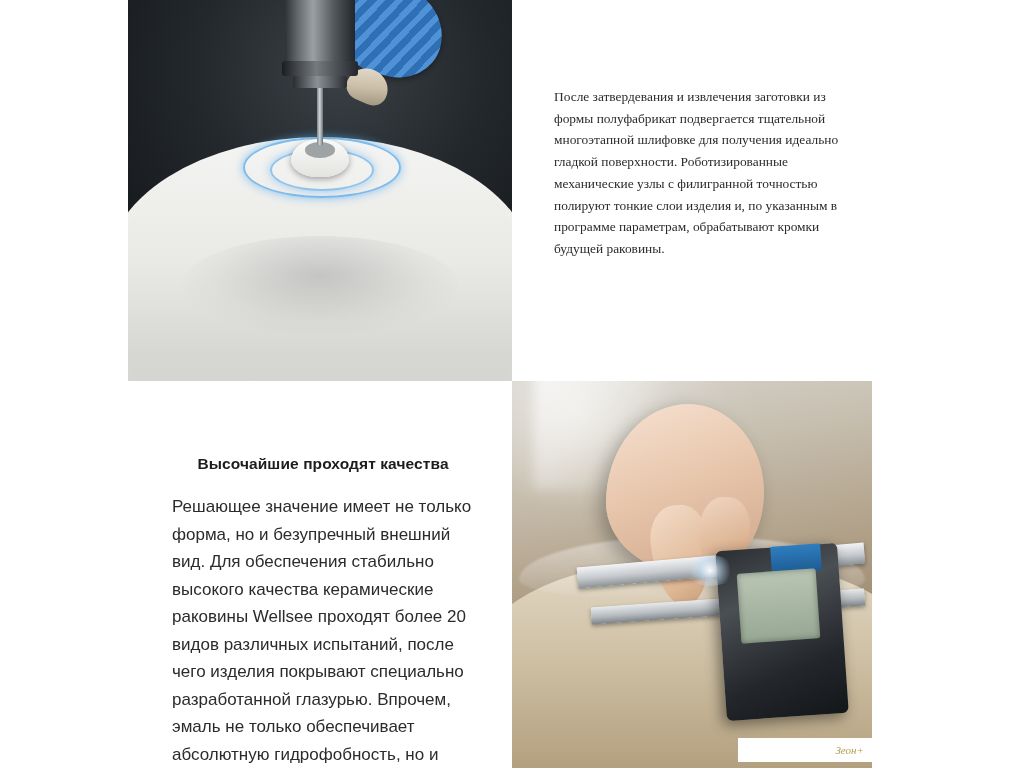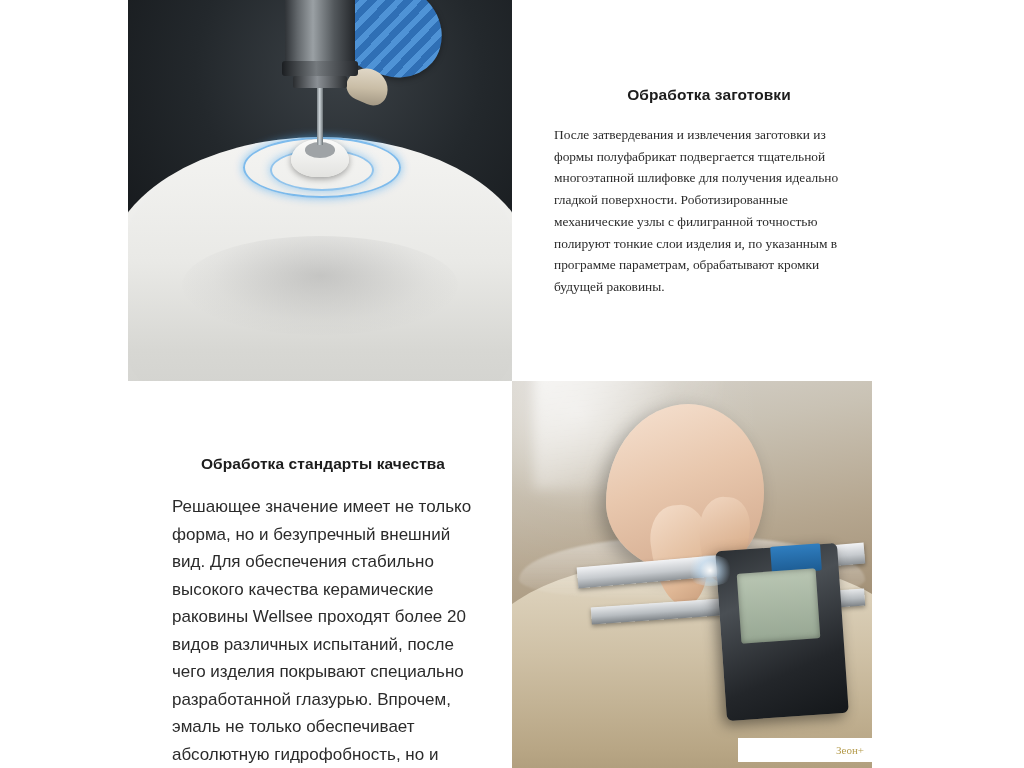--- a/index.html
+++ b/index.html
@@ -192,20 +192,21 @@
     line-height: 1.62;
     color: #2b2b2b;
     margin: 0;
   }
   .photo-caliper {
     position: relative;
     width: 360px;
     height: 387px;
     overflow: hidden;
     background: #6f5f4c;
+    font-style: italic;
   }
   .caliper-bg {
     position: absolute;
     inset: 0;
     background:
       radial-gradient(circle at 18% 8%, rgba(255,255,255,0.55) 0%, rgba(255,255,255,0.08) 22%, rgba(255,255,255,0) 40%),
       linear-gradient(170deg, #d6d2cb 0%, #c9c2b4 18%, #b5a68f 42%, #9d8a6f 68%, #7d6a51 100%);
   }
   
   .clay-body {
@@ -367,30 +368,29 @@
       <div class="plug-hole"></div>
       <div class="hose"></div>
       <div class="nozzle"></div>
       <div class="spindle"></div>
       <div class="spindle-collar"></div>
       <div class="spindle-collar2"></div>
       <div class="drill-bit"></div>
     </div>
 
     <div class="top-text">
-      <h2 class="block-title">Обработка заготовки</h2>
       <p class="block-body">После затвердевания и извлечения заготовки из формы полуфабрикат подвергается тщательной многоэтапной шлифовке для получения идеально гладкой поверхности. Роботизированные механические узлы с филигранной точностью полируют тонкие слои изделия и, по указанным в программе параметрам, обрабатывают кромки будущей раковины.</p>
     </div>
 
   </div>
 
   <div class="bottom-row">
 
     <div class="bottom-text">
-      <h2 class="block-title">Обработка стандарты качества</h2>
+      <h2 class="block-title">Высочайшие проходят качества</h2>
       <p class="bottom-body">Решающее значение имеет не только форма, но и безупречный внешний вид. Для обеспечения стабильно высокого качества керамические раковины Wellsee проходят более 20 видов различных испытаний, после чего изделия покрывают специально разработанной глазурью. Впрочем, эмаль не только обеспечивает абсолютную гидрофобность, но и делает раковину визуально привлекательной и приятной на ощупь.</p>
     </div>
 
     <div class="photo-caliper">
       <div class="caliper-bg"></div>
       <div class="clay-body"></div>
       <div class="clay-edge"></div>
       <div class="light-streak"></div>
       <div class="hand"></div>
       <div class="finger1"></div>

